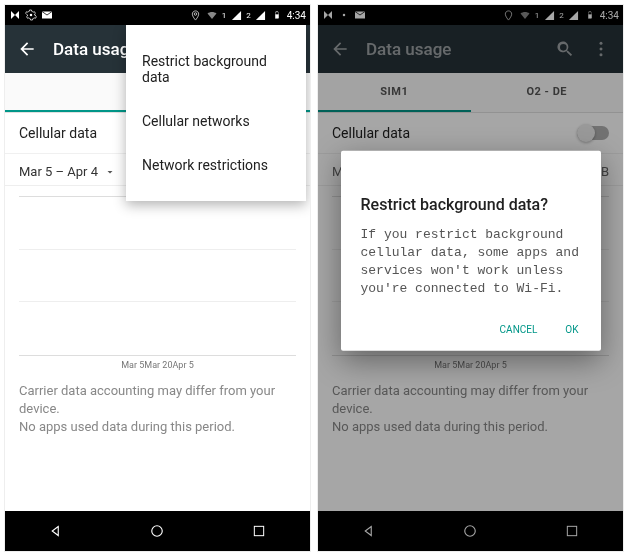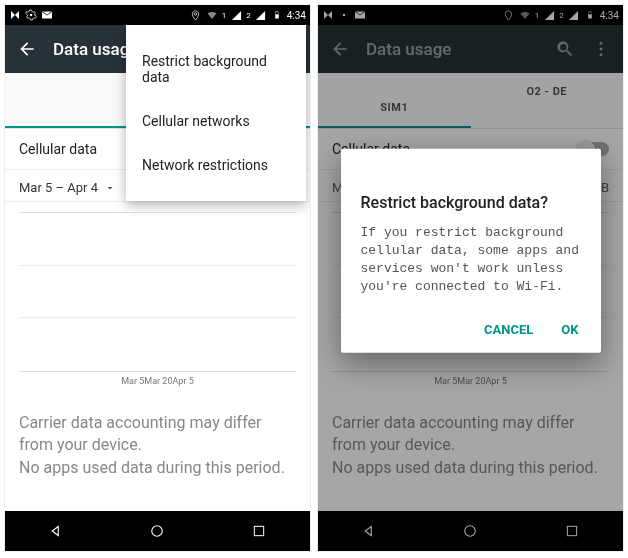--- a/index.html
+++ b/index.html
@@ -52,21 +52,21 @@
   .tab {
     flex: 1;
     text-align: center;
     padding: 12px 0;
     font-size: 11px;
     font-weight: 700;
     color: #555;
     letter-spacing: 0.5px;
     cursor: pointer;
   }
-  .tab.active { color: #009688; border-bottom: 2px solid #009688; margin-top: 16px; }
+  .tab.active { color: #009688; border-bottom: 2px solid #009688; }
   .row {
     display: flex;
     align-items: center;
     justify-content: space-between;
     padding: 12px 14px;
     font-size: 14px;
     color: #212121;
     border-bottom: 1px solid #f0f0f0;
   }
   .date-range {
@@ -92,24 +92,23 @@
   }
   .chart-axis {
     display: flex;
     justify-content: center;
     padding: 2px 14px 6px 14px;
     font-size: 9px;
     color: #777;
   }
   .footnote {
     padding: 6px 14px;
-    font-size: 16px;
+    font-size: 13px;
     color: #888;
     line-height: 1.4;
-    margin-top: 14px;
   }
   .navbar {
     position: absolute;
     bottom: 0; left: 0; right: 0;
     height: 40px;
     background: #000;
     display: flex;
     justify-content: space-around;
     align-items: center;
   }
@@ -149,21 +148,21 @@
     border-radius: 2px;
   }
   .dialog-title { font-size: 16px; font-weight: 500; color: #212121; margin-bottom: 12px; margin-top: 24px; }
   .dialog-body { font-size: 13px; color: #555; line-height: 1.4; font-family: Liberation Mono, monospace; }
   .dialog-actions {
     display: flex;
     justify-content: flex-end;
     gap: 24px;
     margin-top: 20px;
   }
-  .dialog-btn { font-size: 13px; font-weight: 700; color: #009688; cursor: pointer; padding: 6px 2px; }
+  .dialog-btn { font-size: 10px; font-weight: 400; color: #009688; cursor: pointer; padding: 6px 2px; }
   .toggle {
     width: 32px; height: 14px; background: #b0b0b0;
     border-radius: 7px; position: relative;
   }
   .toggle::after {
     content: ""; position: absolute; width: 18px; height: 18px;
     background: #ececec; border-radius: 50%; top: -2px; left: 0;
     box-shadow: 0 1px 3px rgba(0,0,0,0.3);
   }
   .dimmed .appbar .title,

